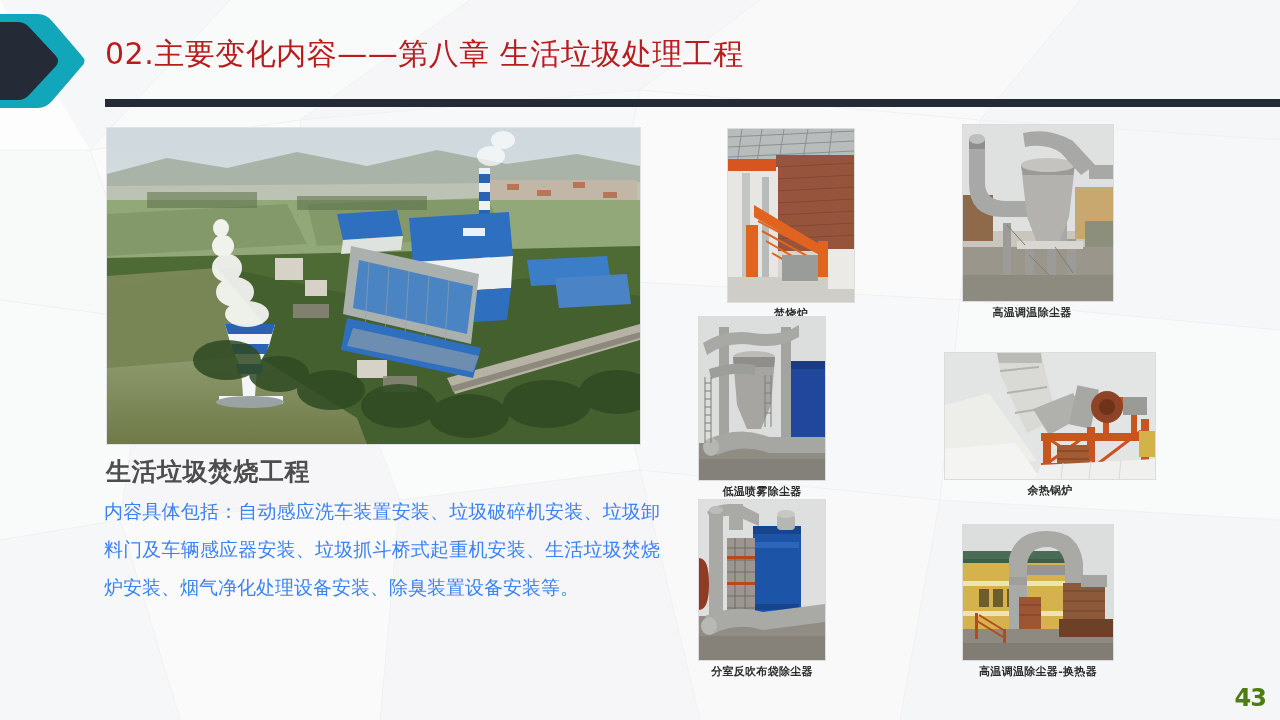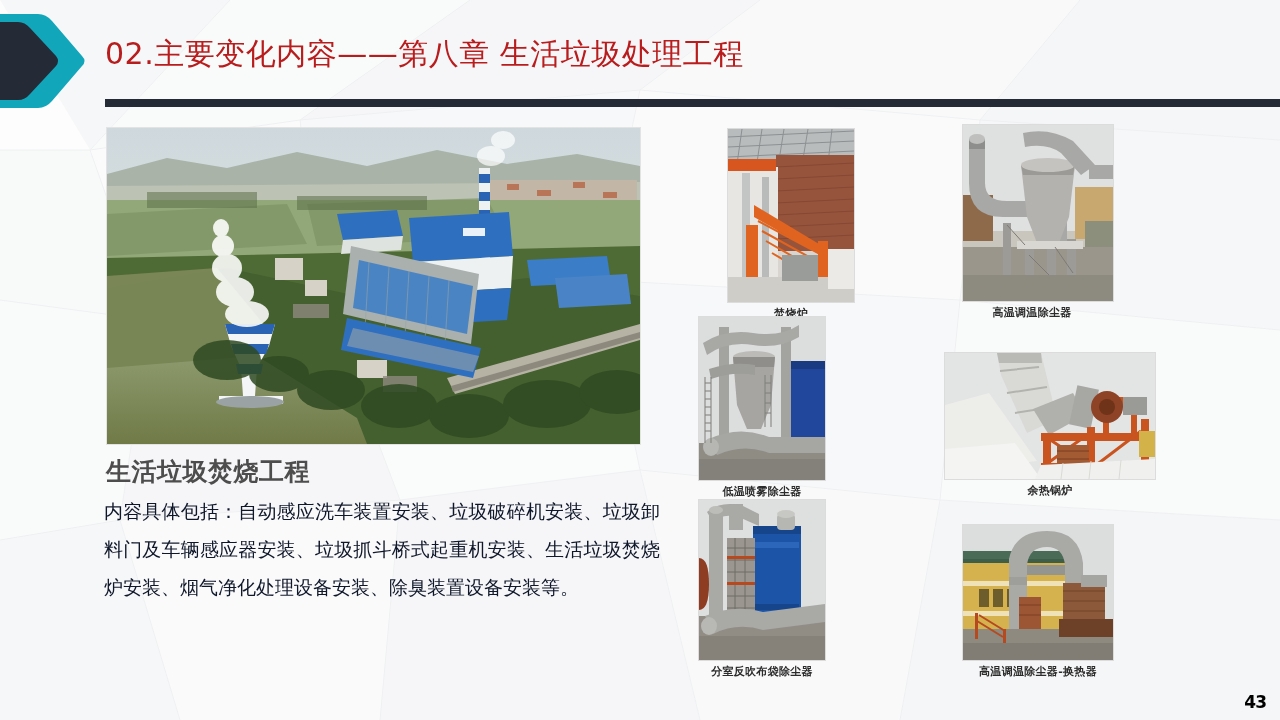--- a/index.html
+++ b/index.html
@@ -46,21 +46,21 @@
   #hero-photo svg{display:block;width:100%;height:100%;}
 
   #left-heading{
     position:absolute;left:106px;top:455px;
     font-size:25px;font-weight:bold;color:#4d4d4d;
     font-family:"DejaVu Sans","Liberation Sans",sans-serif;
     letter-spacing:.5px;
   }
   #left-body{
     position:absolute;left:104px;top:492px;width:556px;
-    font-size:19px;line-height:38px;color:#0f172a;
+    font-size:19px;line-height:38px;color:#3b82f6;
     font-family:"DejaVu Serif","Liberation Serif",serif;
     text-align:justify;
   }
 
   
   #photo-grid{
     position:absolute;left:672px;top:124px;width:512px;height:562px;
   }
   .cell{position:absolute;}
   .cell .frame{
@@ -84,21 +84,21 @@
   #cell-3{left:272px; top:228px;width:212px;}
   #cell-3 .frame{width:210px;height:126px;}
   #cell-4{left:26px;  top:375px;width:128px;}
   #cell-4 .frame{width:126px;height:160px;}
   #cell-5{left:290px; top:400px;width:152px;}
   #cell-5 .frame{width:150px;height:135px;}
 
   
   #page-number{
     position:absolute;right:14px;bottom:8px;
-    font-size:17px;font-weight:bold;color:#000000;
+    font-size:24px;font-weight:bold;color:#4d7c0f;
     font-family:"DejaVu Sans","Liberation Sans",sans-serif;
     letter-spacing:-1px;
   }
 </style>
 </head>
 <body>
 
 <div id="slide">
 
   <svg id="bg-poly" viewBox="0 0 1280 720" preserveAspectRatio="none">

